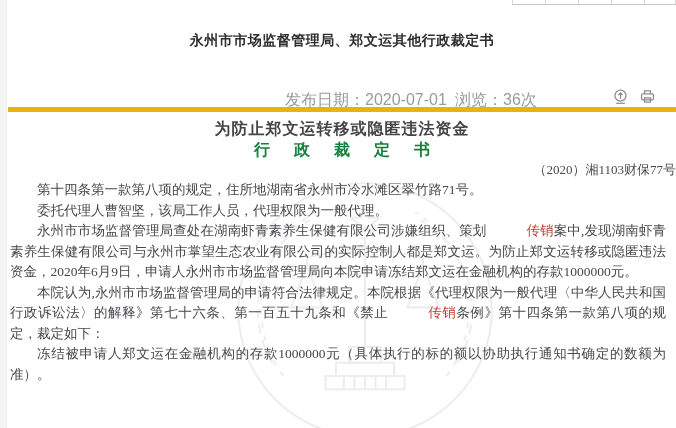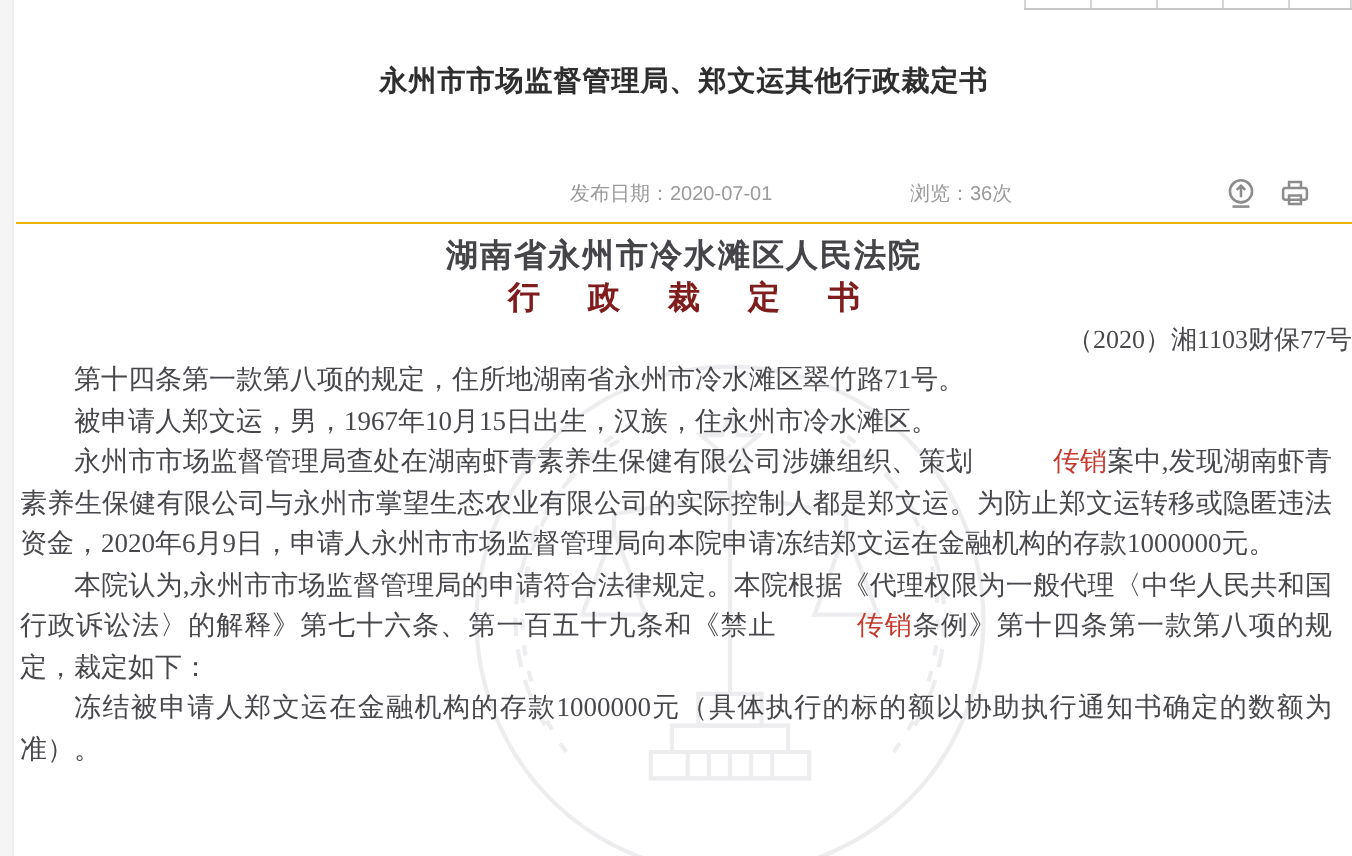--- a/index.html
+++ b/index.html
@@ -29,22 +29,22 @@
     text-align: center;
     font-size: 14px; line-height: 20px;
     font-weight: bold;
     color: #2e2e2e;
     letter-spacing: 0.5px;
   }
   .meta-bar {
     position: relative;
     margin-top: 40px;
     height: 22px;
-    border-bottom: 1px solid #eab308;
-    font-size: 10px; color: #9a9a9a;
+    border-bottom: 5px solid #eab308;
+    font-size: 16px; color: #9a9a9a;
   }
   .meta-date  { position: absolute; left: 277px; top: 0; }
   .meta-views { position: absolute; left: 447px; top: 0; }
   .meta-actions { position: absolute; right: 20px; top: -2px; display: flex; gap: 10px; }
   .icon-btn { width: 17px; height: 17px; cursor: pointer; color: #8c8c8c; }
   .icon-btn svg { width: 100%; height: 100%; display: block; }
 
   .doc-body {
     position: relative;
     margin-top: 6px;
@@ -54,21 +54,21 @@
     text-align: center;
     font-family: "Liberation Serif", "DejaVu Serif", serif;
     font-size: 16px; line-height: 21px;
     font-weight: 600; color: #454549;
     letter-spacing: 1px;
   }
   .doc-type {
     text-align: center;
     font-family: "Liberation Serif", "DejaVu Serif", serif;
     font-size: 16px; line-height: 21px;
-    font-weight: 600; color: #7f1d1d;
+    font-weight: 600; color: #15803d;
     letter-spacing: 10px;
     text-indent: 10px;
   }
   .case-number {
     text-align: right;
     padding-right: 0;
     font-family: "Liberation Serif", "DejaVu Serif", serif;
     font-size: 13px; line-height: 17px;
     color: #4a4a4e;
     margin-top: 1px;
@@ -148,25 +148,25 @@
     <path d="M56 66 L44 98 H68 Z"></path>
     <path d="M144 66 L132 98 H156 Z"></path>
 
     <path d="M88 128 H112 V140 H88 Z"></path>
     <path d="M78 140 H122 V150 H78 Z"></path>
     <path d="M70 150 H130 V160 H70 Z"></path>
     <path d="M84 150 V160 M92 150 V160 M100 150 V160 M108 150 V160 M116 150 V160"></path>
   </svg>
 
   <div class="doc-body">
-    <div class="court-name">湖南省永州市冷水滩区人民法院</div>
+    <div class="court-name">为防止郑文运转移或隐匿违法资金</div>
     <div class="doc-type">行 政 裁 定 书</div>
     <div class="case-number">（2020）湘1103财保77号</div>
     <div class="paragraphs">
         <p class="para"><span>第十四条第一款第八项的规定，住所地湖南省永州市冷水滩区翠竹路71号。</span></p>
-        <p class="para"><span>被申请人郑文运，男，1967年10月15日出生，汉族，住永州市冷水滩区。</span></p>
+        <p class="para"><span>委托代理人曹智坚，该局工作人员，代理权限为一般代理。</span></p>
         <p class="para"><span>永州市市场监督管理局查处在湖南虾青素养生保健有限公司涉嫌组织、策划</span><span class="red-term">传销</span><span>案中,发现湖南虾青素养生保健有限公司与永州市掌望生态农业有限公司的实际控制人都是郑文运。为防止郑文运转移或隐匿违法资金，2020年6月9日，申请人永州市市场监督管理局向本院申请冻结郑文运在金融机构的存款1000000元。</span></p>
         <p class="para"><span>本院认为,永州市市场监督管理局的申请符合法律规定。本院根据《代理权限为一般代理〈中华人民共和国行政诉讼法〉的解释》第七十六条、第一百五十九条和《禁止</span><span class="red-term">传销</span><span>条例》第十四条第一款第八项的规定，裁定如下：</span></p>
         <p class="para"><span>冻结被申请人郑文运在金融机构的存款1000000元（具体执行的标的额以协助执行通知书确定的数额为准）。</span></p>
       </div>
   </div>
 
 </div>
 
 </body></html>

